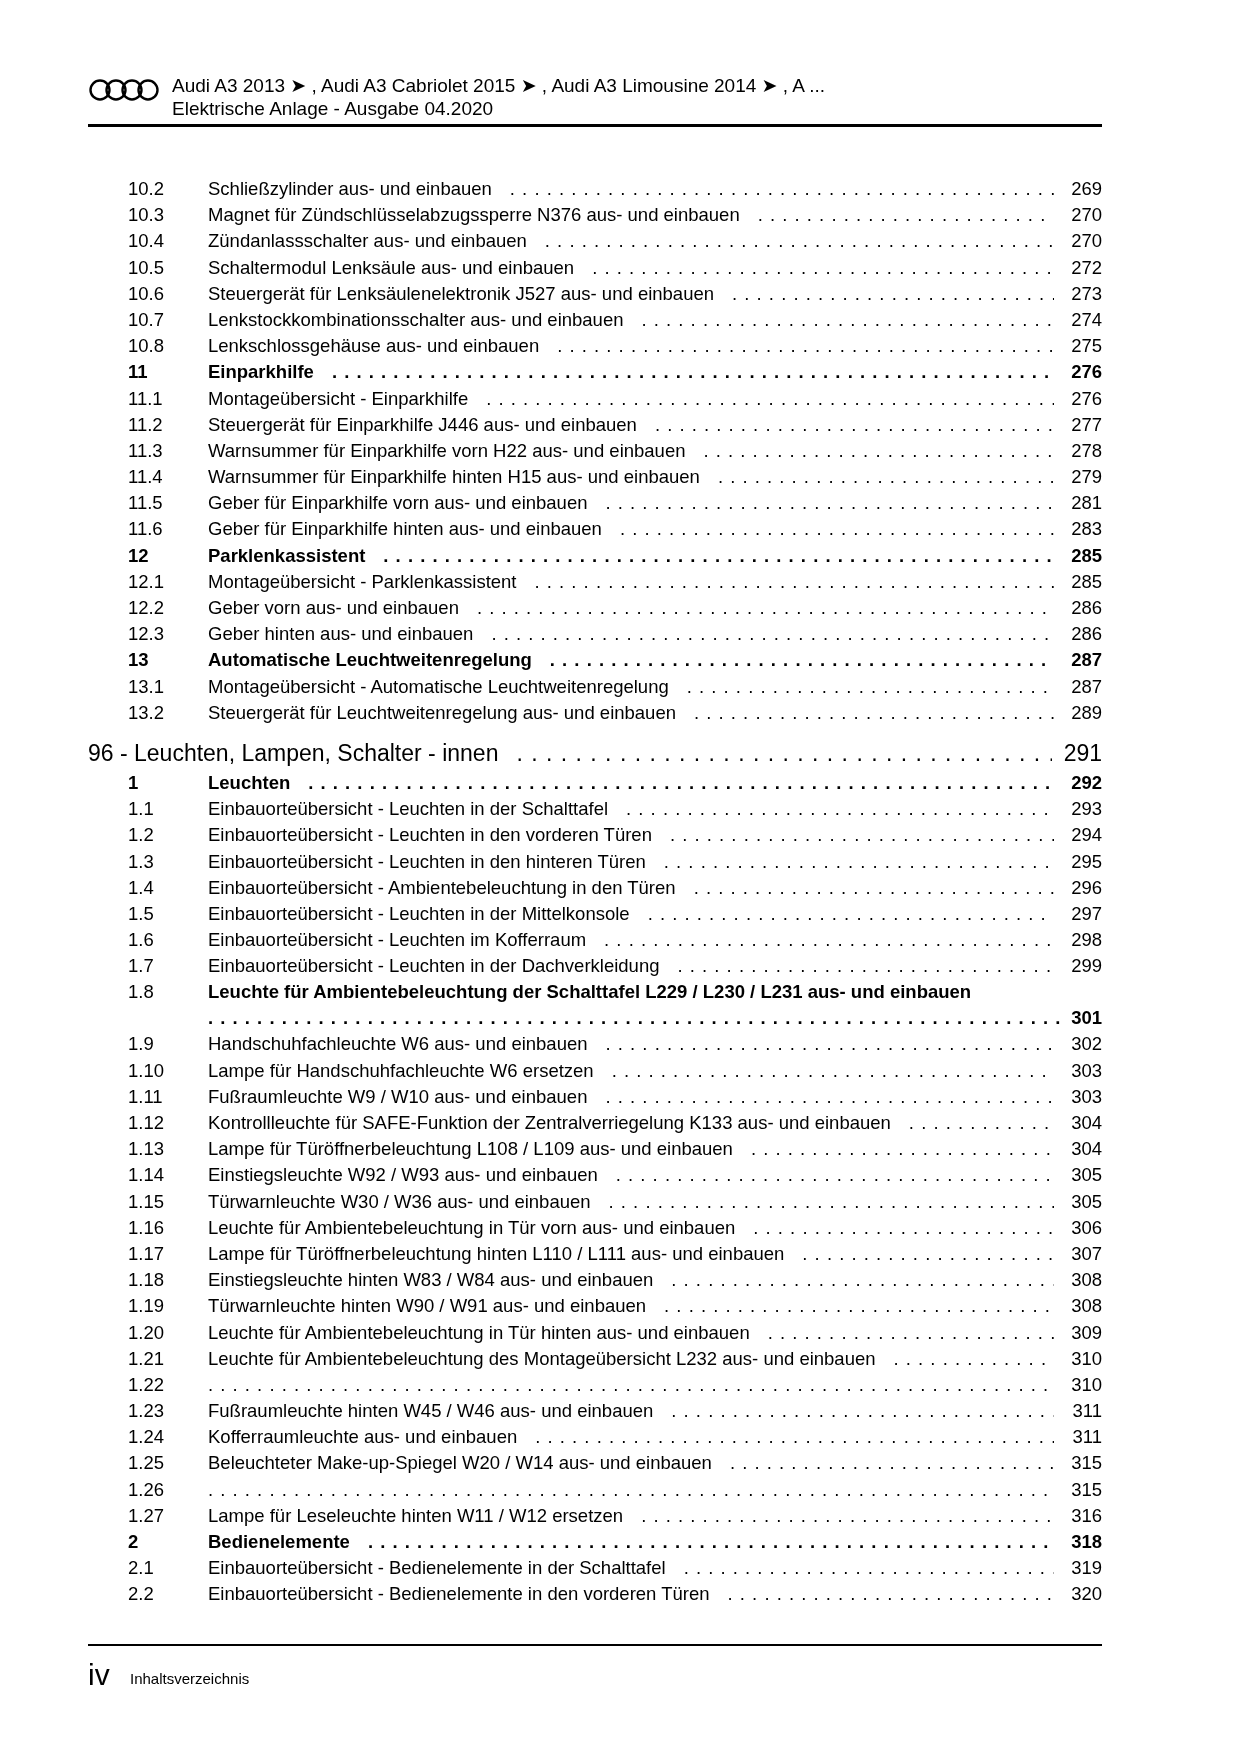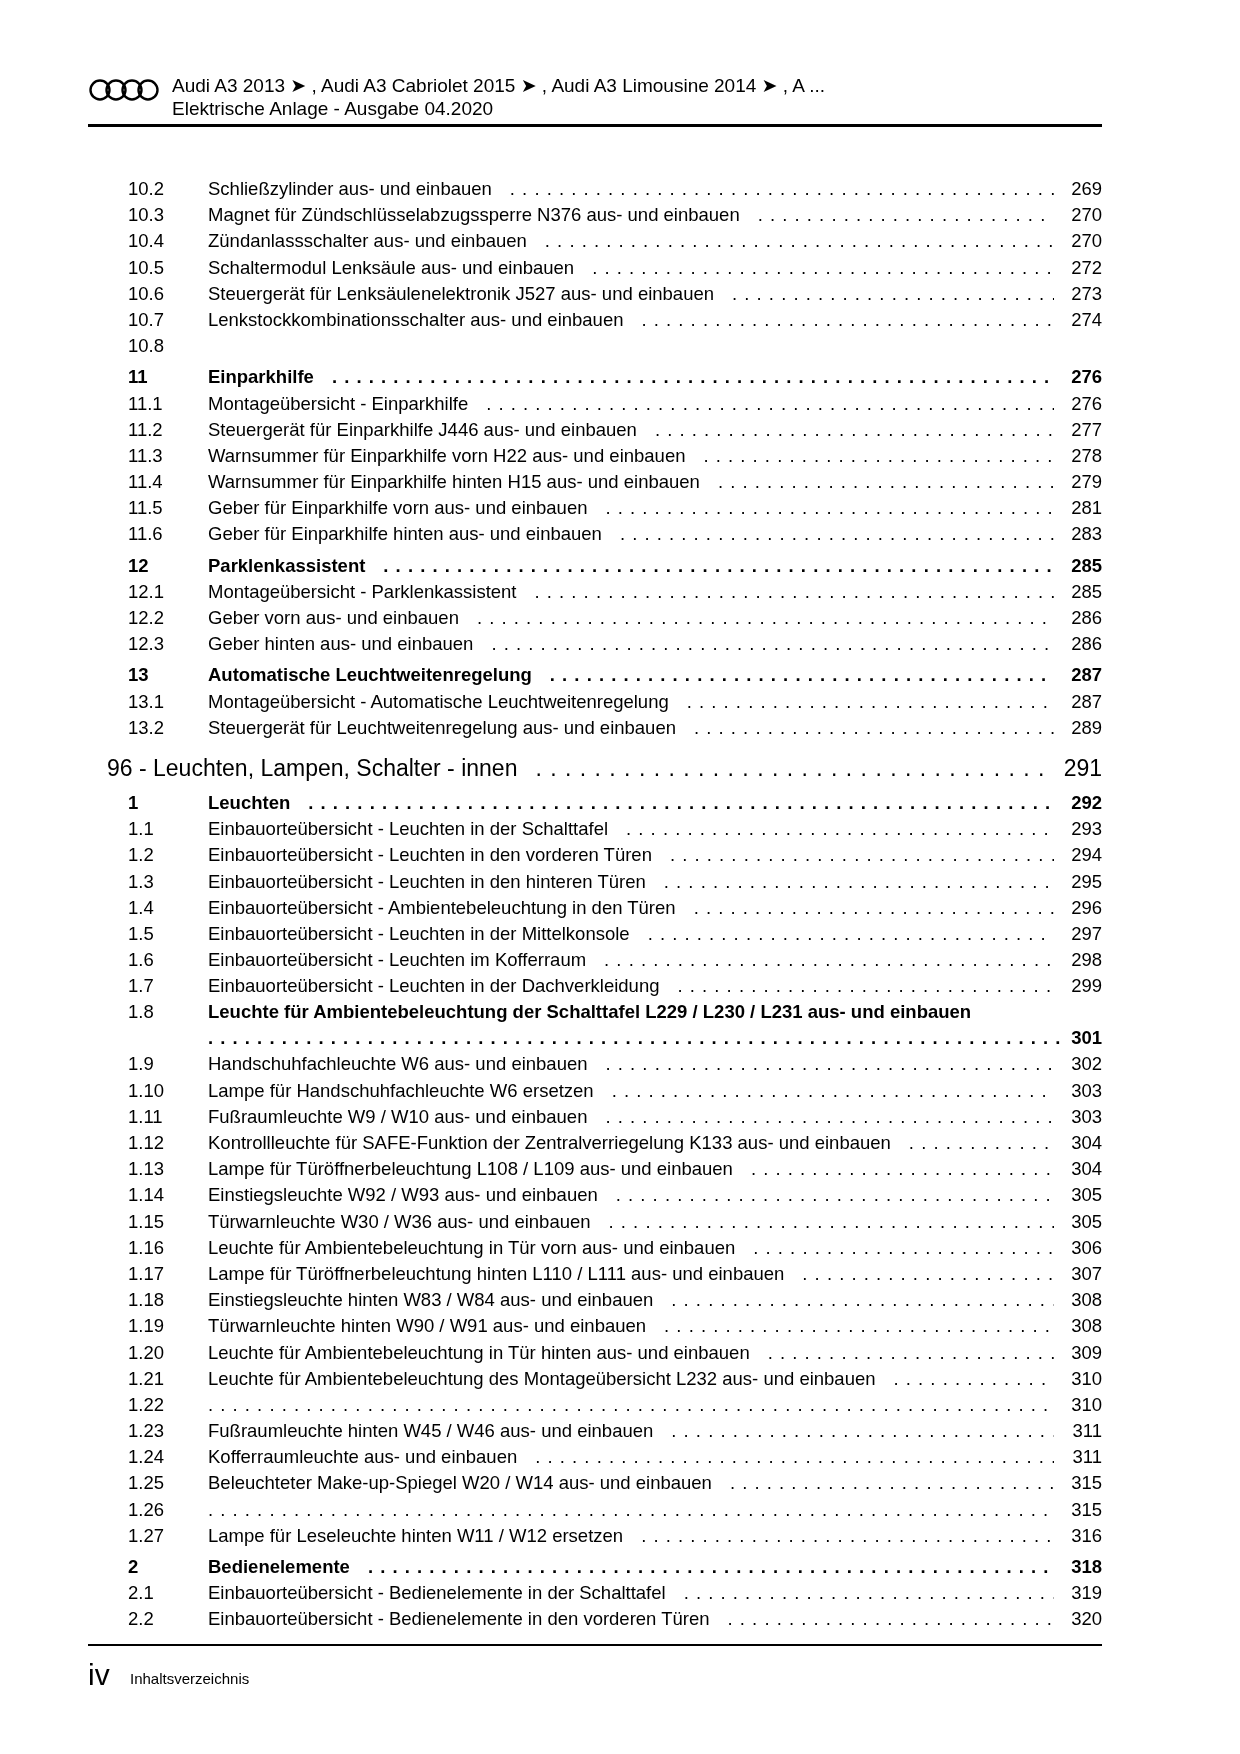--- a/index.html
+++ b/index.html
@@ -17,22 +17,22 @@
     .row { position: relative; height: 26.2px; font-size: 18.5px; line-height: 26px; white-space: nowrap; }
     .row .num { position: absolute; left: 40px; }
     .row .title-wrap { position: absolute; left: 120px; right: 0; display: flex; align-items: baseline; gap: 8px; }
     .row .title { flex: 0 0 auto; padding-right: 10px; }
     .row .dots { flex: 1 1 auto; overflow: hidden; letter-spacing: 0; color: #000; }
     .row .dots::before {
       content: ". . . . . . . . . . . . . . . . . . . . . . . . . . . . . . . . . . . . . . . . . . . . . . . . . . . . . . . . . . . . . . . . . . . . . . . . . . . . . . . . . . . . . . . . . . . . . . . . . . . . . .";
       white-space: nowrap; word-spacing: 2px;
     }
     .row .page { flex: 0 0 auto; padding-left: 8px; text-align: right; min-width: 32px; }
-    .row.bold { font-weight: bold; margin-top: 5px; }
-    .row.chapter { font-size: 23px; height: 34px; line-height: 34px; margin-top: 10px; margin-left: 19px; }
+    .row.bold { font-weight: bold; }
+    .row.chapter { font-size: 23px; height: 34px; line-height: 34px; margin-top: 10px; }
     .row.chapter .title-wrap { left: 0; }
     .row.chapter .page { padding-left: 4px; }
     .row.wrap { height: 52px; }
     .row.wrap .title-wrap { display: block; font-weight: bold; }
     .row.wrap .title { display: block; }
     .row.wrap .wrap-line2 { display: flex; align-items: baseline; }
 
     .footer { position: absolute; left: 88px; top: 1644px; width: 1014px; }
     .footer-rule { position: absolute; left: 0; top: 0; width: 1014px; height: 2px; background: #000; }
     .footer-page { position: absolute; left: 0; top: 14px; font-size: 30px; }
@@ -97,20 +97,25 @@
     <div class="row">
       <span class="num">10.7</span>
       <div class="title-wrap">
         <span class="title">Lenkstockkombinationsschalter aus- und einbauen</span>
         <span class="dots"></span>
         <span class="page">274</span>
       </div>
     </div>
     <div class="row">
       <span class="num">10.8</span>
+      <div class="title-wrap">
+        <span class="title">Lenkschlossgehäuse aus- und einbauen</span>
+        <span class="dots"></span>
+        <span class="page">275</span>
+      </div>
     </div>
     <div class="row bold">
       <span class="num">11</span>
       <div class="title-wrap">
         <span class="title">Einparkhilfe</span>
         <span class="dots"></span>
         <span class="page">276</span>
       </div>
     </div>
     <div class="row">

